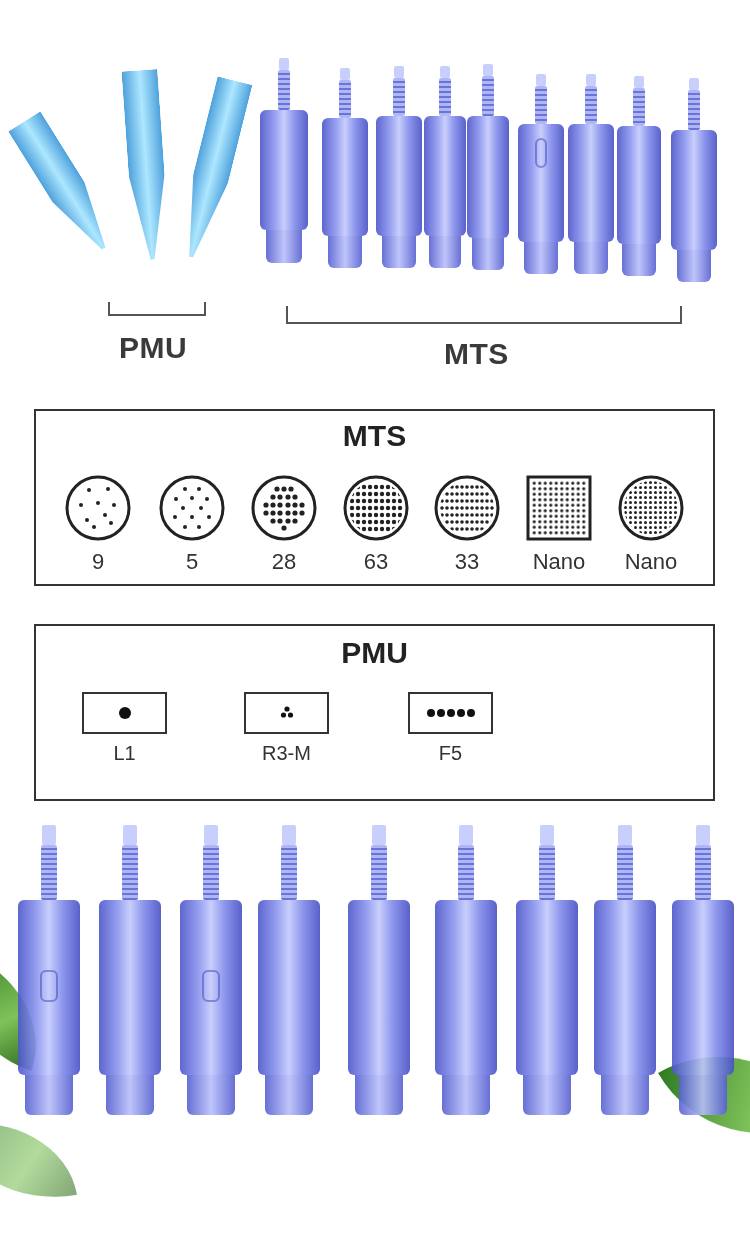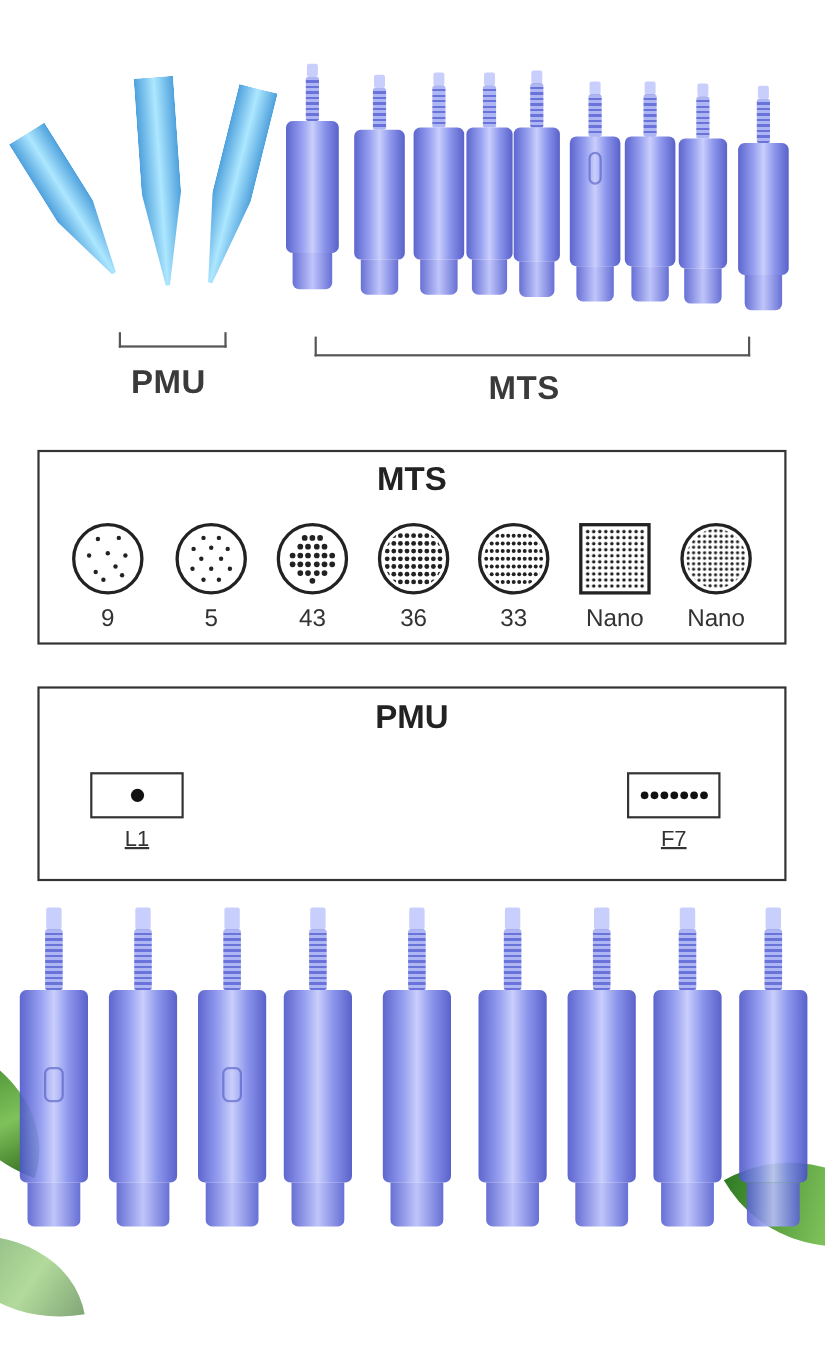--- a/index.html
+++ b/index.html
@@ -47,21 +47,21 @@
 
   .panel { position: absolute; left: 34px; width: 681px; border: 2px solid #333; background: #fff; }
   #mts-panel { top: 409px; height: 177px; }
   #pmu-panel { top: 624px; height: 177px; }
   .panel-title { position: absolute; left: 0; right: 0; text-align: center; font-weight: bold; font-size: 30px; color: #222; }
 
   .mts-item { position: absolute; top: 64px; width: 70px; text-align: center; }
   .mts-item svg { display: block; margin: 0 auto; }
   .mts-label { display: block; margin-top: 8px; font-size: 22px; color: #333; }
 
-  .pmu-item { position: absolute; top: 76px; text-align: center; text-decoration: underline; }
+  .pmu-item { position: absolute; top: 66px; text-align: center; }
   .pmu-box { width: 85px; height: 42px; border: 2px solid #333; display: flex; align-items: center; justify-content: center; }
   .pmu-label { display: block; margin-top: 8px; font-size: 20px; color: #333; }
 
   .leaf { position: absolute; border-radius: 0 100% 0 100%; background: linear-gradient(135deg, #2f7a23, #7fc25a 60%, #2f6b1d); }
 </style>
 </head>
 <body>
 
 <div id="top-photo" class="photo">
 
@@ -202,21 +202,21 @@
           <circle cx="37" cy="38" r="2.6"></circle>
           <circle cx="44" cy="38" r="2.6"></circle>
           <circle cx="51" cy="38" r="2.6"></circle>
         <circle cx="22" cy="46" r="2.6"></circle>
           <circle cx="29" cy="46" r="2.6"></circle>
           <circle cx="37" cy="46" r="2.6"></circle>
           <circle cx="44" cy="46" r="2.6"></circle>
         <circle cx="33" cy="53" r="2.6"></circle>
       </g>
     </svg>
-    <span class="mts-label">43</span>
+    <span class="mts-label">28</span>
   </div>
 
   <div class="mts-item" style="left:305px;">
     <svg width="66" height="66" viewBox="0 0 66 66">
       <defs>
           <clipPath id="c36">
             <circle cx="33" cy="33" r="27"></circle>
           </clipPath>
         </defs>
       <circle cx="33" cy="33" r="31" fill="#fff" stroke="#222" stroke-width="3"></circle>
@@ -234,21 +234,21 @@
         </g>
         <use href="#row36" y="12"></use>
           <use href="#row36" y="19"></use>
           <use href="#row36" y="26"></use>
           <use href="#row36" y="33"></use>
           <use href="#row36" y="40"></use>
           <use href="#row36" y="47"></use>
           <use href="#row36" y="54"></use>
       </g>
     </svg>
-    <span class="mts-label">36</span>
+    <span class="mts-label">63</span>
   </div>
 
   <div class="mts-item" style="left:396px;">
     <svg width="66" height="66" viewBox="0 0 66 66">
       <defs>
           <clipPath id="c42">
             <circle cx="33" cy="33" r="27"></circle>
           </clipPath>
         </defs>
       <circle cx="33" cy="33" r="31" fill="#fff" stroke="#222" stroke-width="3"></circle>
@@ -313,38 +313,46 @@
 
   <div class="pmu-item" style="left:46px;">
     <div class="pmu-box">
       <svg width="20" height="20" viewBox="0 0 20 20">
           <circle cx="10" cy="10" r="6" fill="#111"></circle>
         </svg>
     </div>
     <span class="pmu-label">L1</span>
   </div>
 
-
-
-  <div class="pmu-item" style="left:534px;">
+  <div class="pmu-item" style="left:208px;">
     <div class="pmu-box">
-      <svg width="64" height="10" viewBox="0 0 64 10">
+      <svg width="20" height="20" viewBox="0 0 20 20">
+          <circle cx="10" cy="6" r="2.6" fill="#111"></circle>
+          <circle cx="6.5" cy="12" r="2.6" fill="#111"></circle>
+          <circle cx="13.5" cy="12" r="2.6" fill="#111"></circle>
+        </svg>
+    </div>
+    <span class="pmu-label">R3-M</span>
+  </div>
+
+  <div class="pmu-item" style="left:372px;">
+    <div class="pmu-box">
+      <svg width="52" height="12" viewBox="0 0 52 12">
           <g fill="#111">
-            <circle cx="5" cy="5" r="3.5"></circle>
-            <circle cx="14" cy="5" r="3.5"></circle>
-            <circle cx="23" cy="5" r="3.5"></circle>
-            <circle cx="32" cy="5" r="3.5"></circle>
-            <circle cx="41" cy="5" r="3.5"></circle>
-            <circle cx="50" cy="5" r="3.5"></circle>
-            <circle cx="59" cy="5" r="3.5"></circle>
+            <circle cx="6" cy="6" r="4"></circle>
+            <circle cx="16" cy="6" r="4"></circle>
+            <circle cx="26" cy="6" r="4"></circle>
+            <circle cx="36" cy="6" r="4"></circle>
+            <circle cx="46" cy="6" r="4"></circle>
           </g>
         </svg>
     </div>
-    <span class="pmu-label">F7</span>
-  </div>
+    <span class="pmu-label">F5</span>
+  </div>
+
 </div>
 
 <div id="bottom-photo" class="photo">
   <div class="leaf" style="left:-60px; top:150px; width:110px; height:90px; transform:rotate(20deg);"></div>
   <div class="leaf" style="left:-40px; top:300px; width:110px; height:90px; transform:rotate(-10deg); opacity:.6;"></div>
   <div class="leaf" style="left:680px; top:220px; width:120px; height:120px; transform:rotate(-30deg);"></div>
 
   <div class="cart" style="left:18px; top:10px; width:62px; height:290px;">
     <div class="cap" style="top:0; width:14px; height:20px;"></div>
       <div class="stem" style="top:20px; width:16px; height:55px;"></div>

